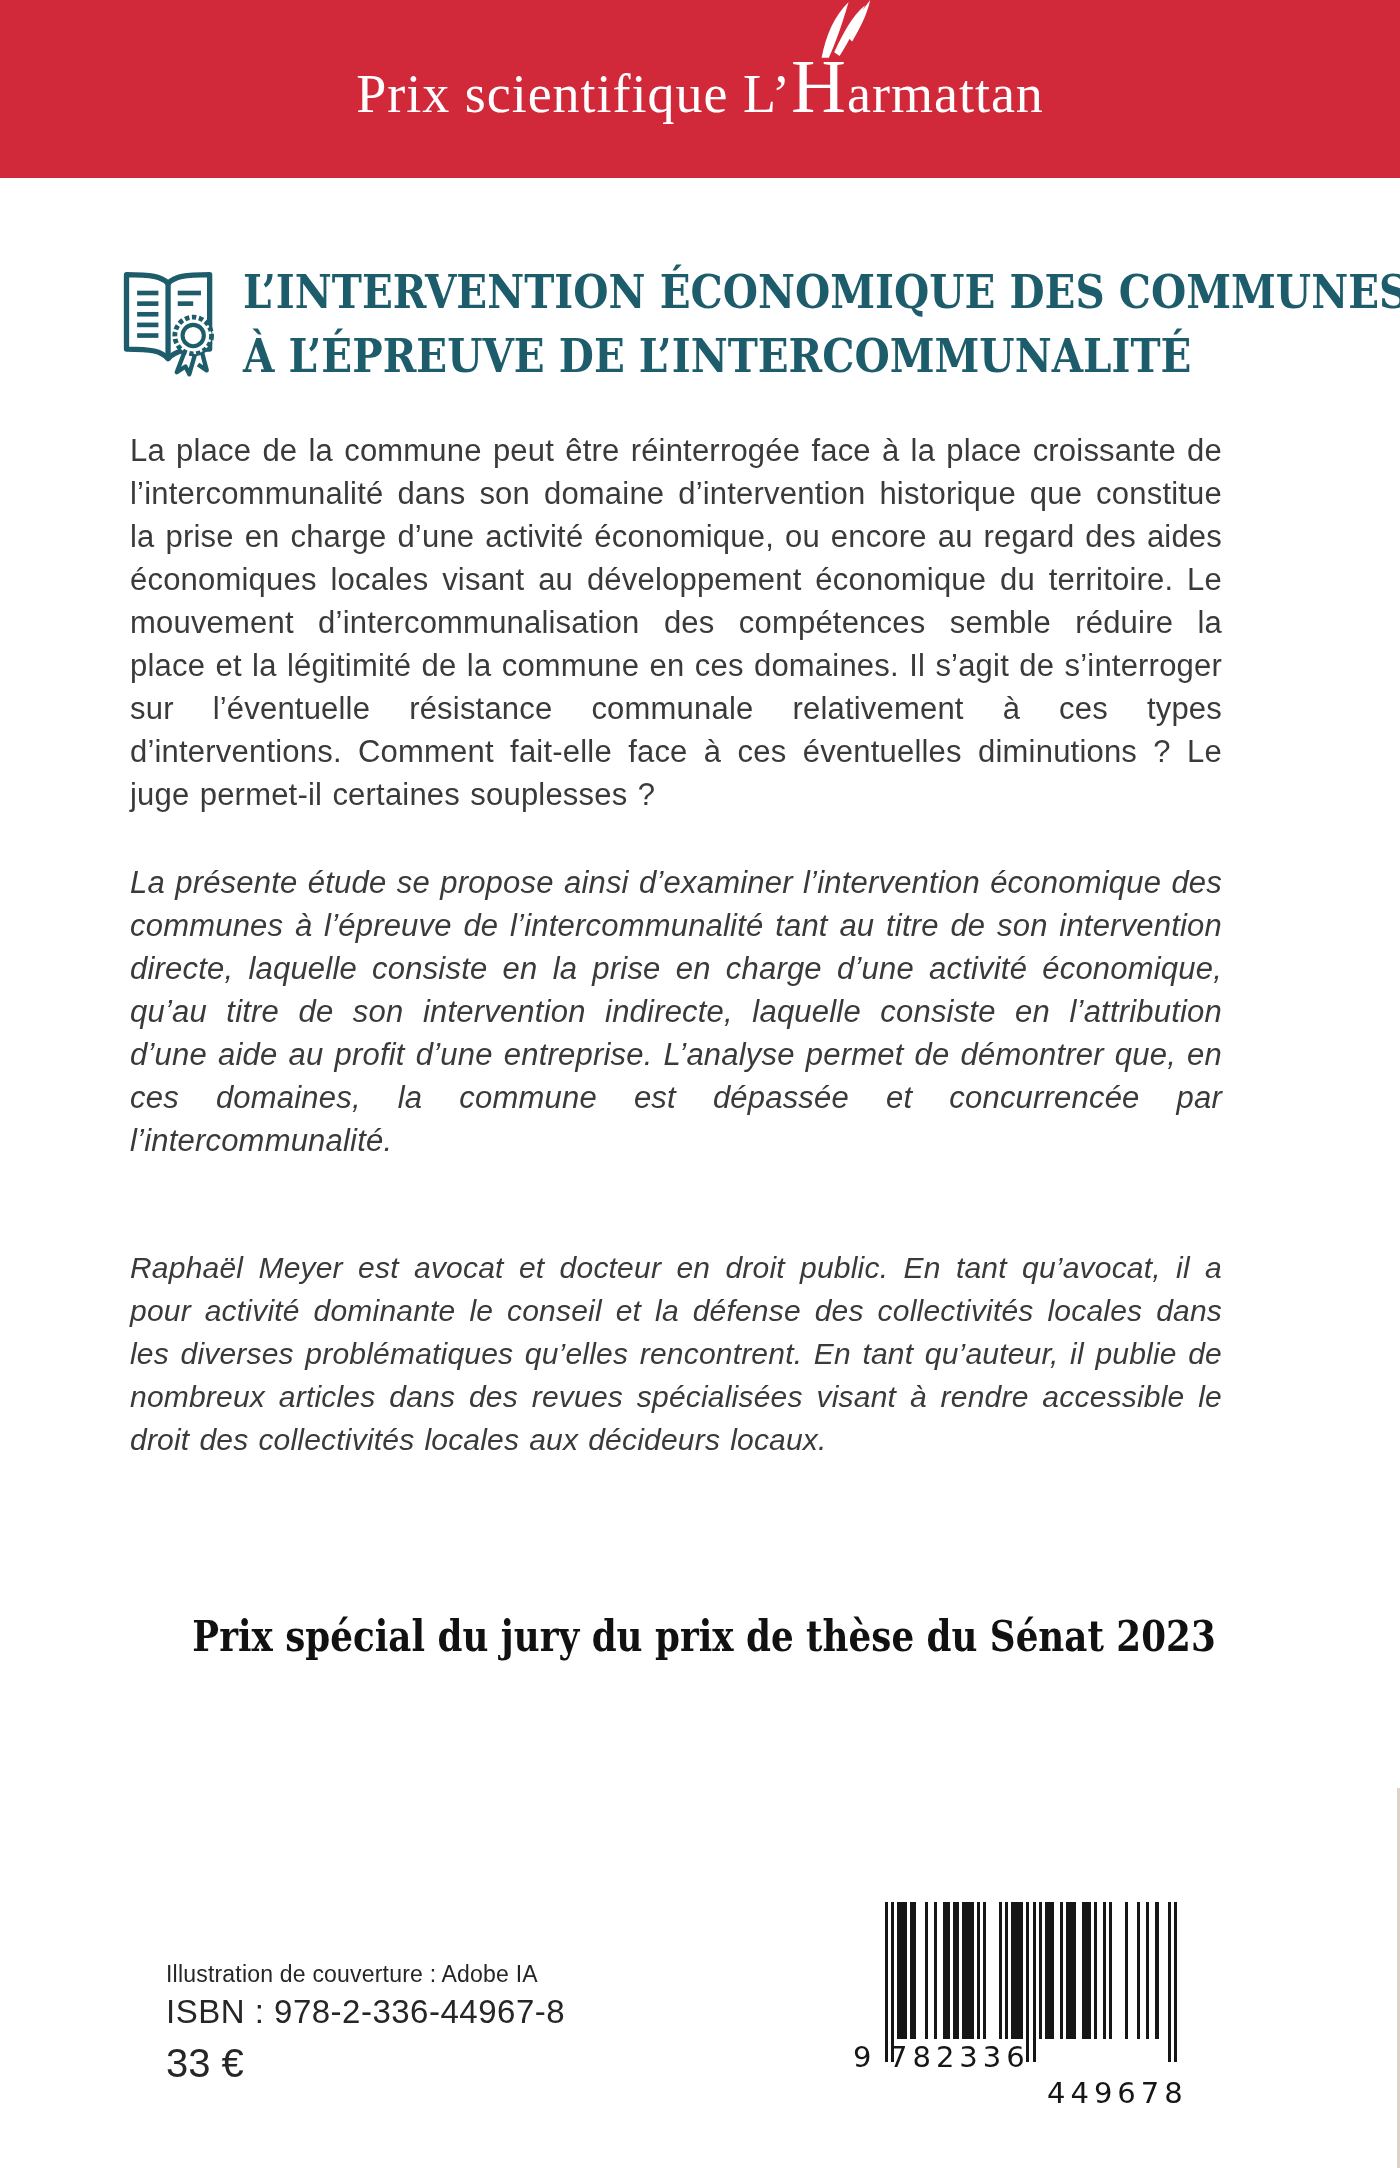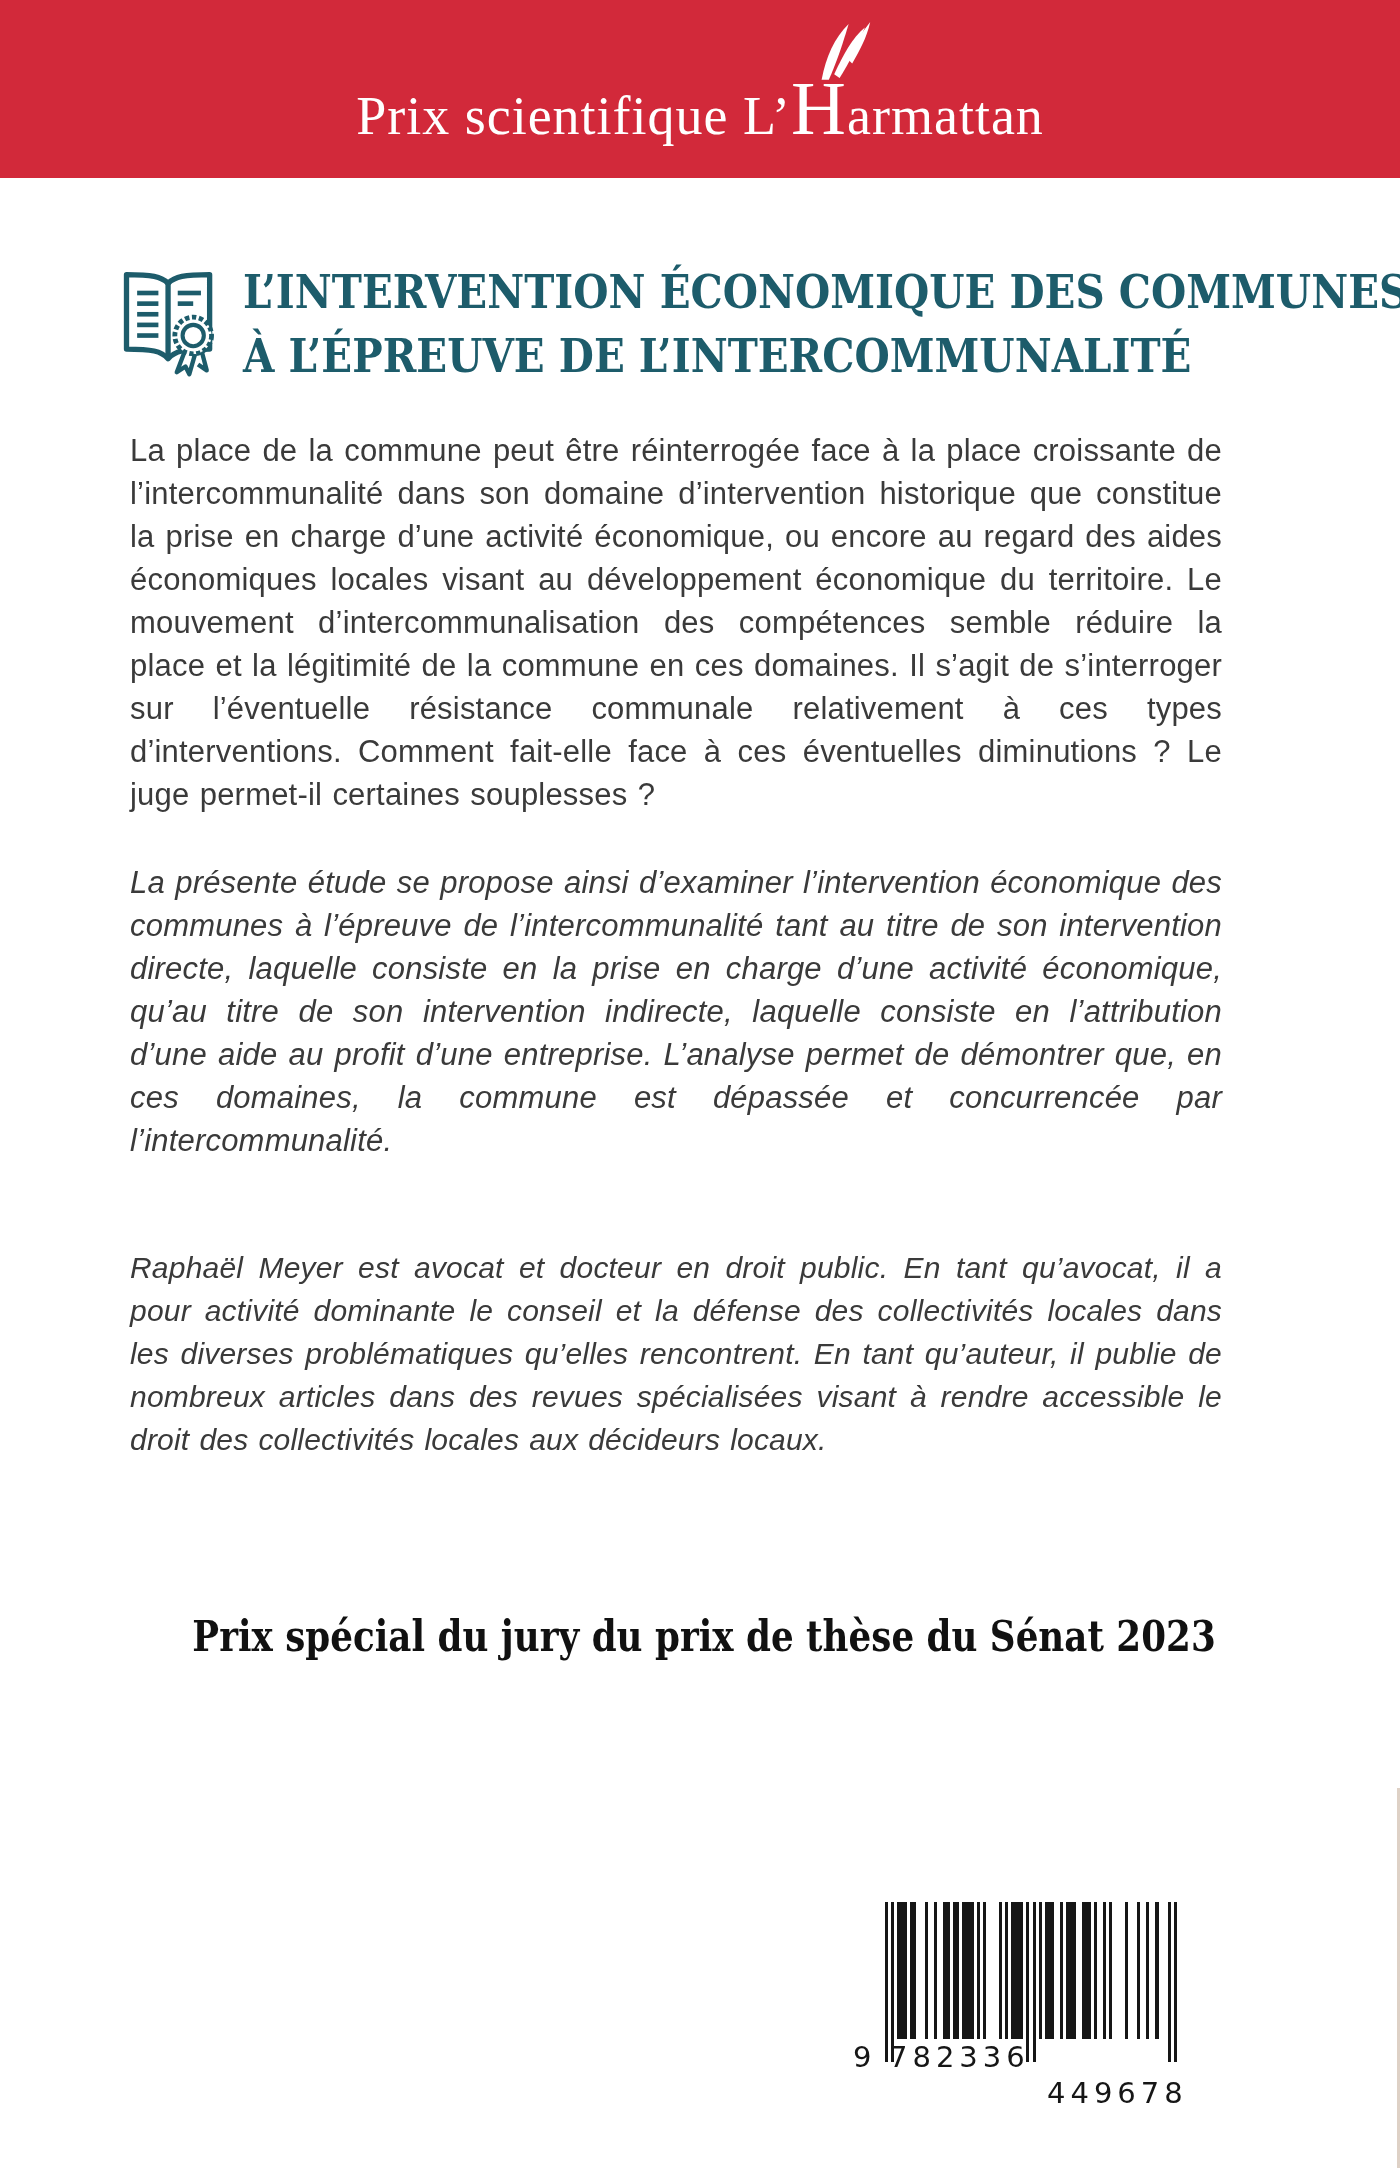--- a/index.html
+++ b/index.html
@@ -9,21 +9,21 @@
     background:#ffffff;
     overflow:hidden;
     font-family:"Liberation Sans", sans-serif;
   }
 
   
   .banner {
     position:absolute; left:0; top:0; width:100%; height:178px;
     background:#d2293a;
     display:flex; justify-content:center; align-items:flex-end;
-    padding-bottom:32px; box-sizing:border-box;
+    padding-bottom:54px; box-sizing:border-box;
   }
   .banner-text {
     font-family:"Liberation Serif", serif;
     font-size:54px; line-height:1; color:#ffffff;
     white-space:nowrap; letter-spacing:1px;
   }
   .logo { white-space:nowrap; }
   .logo-h {
     font-size:76px; line-height:1;
     display:inline-block; position:relative;
@@ -147,20 +147,25 @@
 
   <p class="synopsis synopsis-1">La place de la commune peut être réinterrogée face à la place croissante de l’intercommunalité dans son domaine d’intervention historique que constitue la prise en charge d’une activité économique, ou encore au regard des aides économiques locales visant au développement économique du territoire. Le mouvement d’intercommunalisation des compétences semble réduire la place et la légitimité de la commune en ces domaines. Il s’agit de s’interroger sur l’éventuelle résistance communale relativement à ces types d’interventions. Comment fait-elle face à ces éventuelles diminutions ? Le juge permet-il certaines souplesses ?</p>
   <p class="synopsis synopsis-2">La présente étude se propose ainsi d’examiner l’intervention économique des communes à l’épreuve de l’intercommunalité tant au titre de son intervention directe, laquelle consiste en la prise en charge d’une activité économique, qu’au titre de son intervention indirecte, laquelle consiste en l’attribution d’une aide au profit d’une entreprise. L’analyse permet de démontrer que, en ces domaines, la commune est dépassée et concurrencée par l’intercommunalité.</p>
 
   <p class="bio"><span class="author-name">Raphaël Meyer</span><span> est avocat et docteur en droit public. En tant qu’avocat, il a pour activité dominante le conseil et la défense des collectivités locales dans les diverses problématiques qu’elles rencontrent. En tant qu’auteur, il publie de nombreux articles dans des revues spécialisées visant à rendre accessible le droit des collectivités locales aux décideurs locaux.</span></p>
 
   <p class="prize">
     <span>Prix spécial du jury du prix de thèse du Sénat 2023</span>
   </p>
 
+  <div class="footer-left">
+    <div class="credit">Illustration de couverture : Adobe IA</div>
+    <div class="isbn">ISBN : 978-2-336-44967-8</div>
+    <div class="price">33 €</div>
+  </div>
 
   <div class="barcode">
     <div id="barcode-bars">
         <div class="bar guard" style="left: 0px; width: 3.07px;"></div>
         <div class="bar guard" style="left: 6.15px; width: 3.07px;"></div>
         <div class="bar" style="left: 12.29px; width: 9.22px;"></div>
         <div class="bar" style="left: 24.59px; width: 6.15px;"></div>
         <div class="bar" style="left: 39.96px; width: 3.07px;"></div>
         <div class="bar" style="left: 49.18px; width: 3.07px;"></div>
         <div class="bar" style="left: 58.4px; width: 6.15px;"></div>

